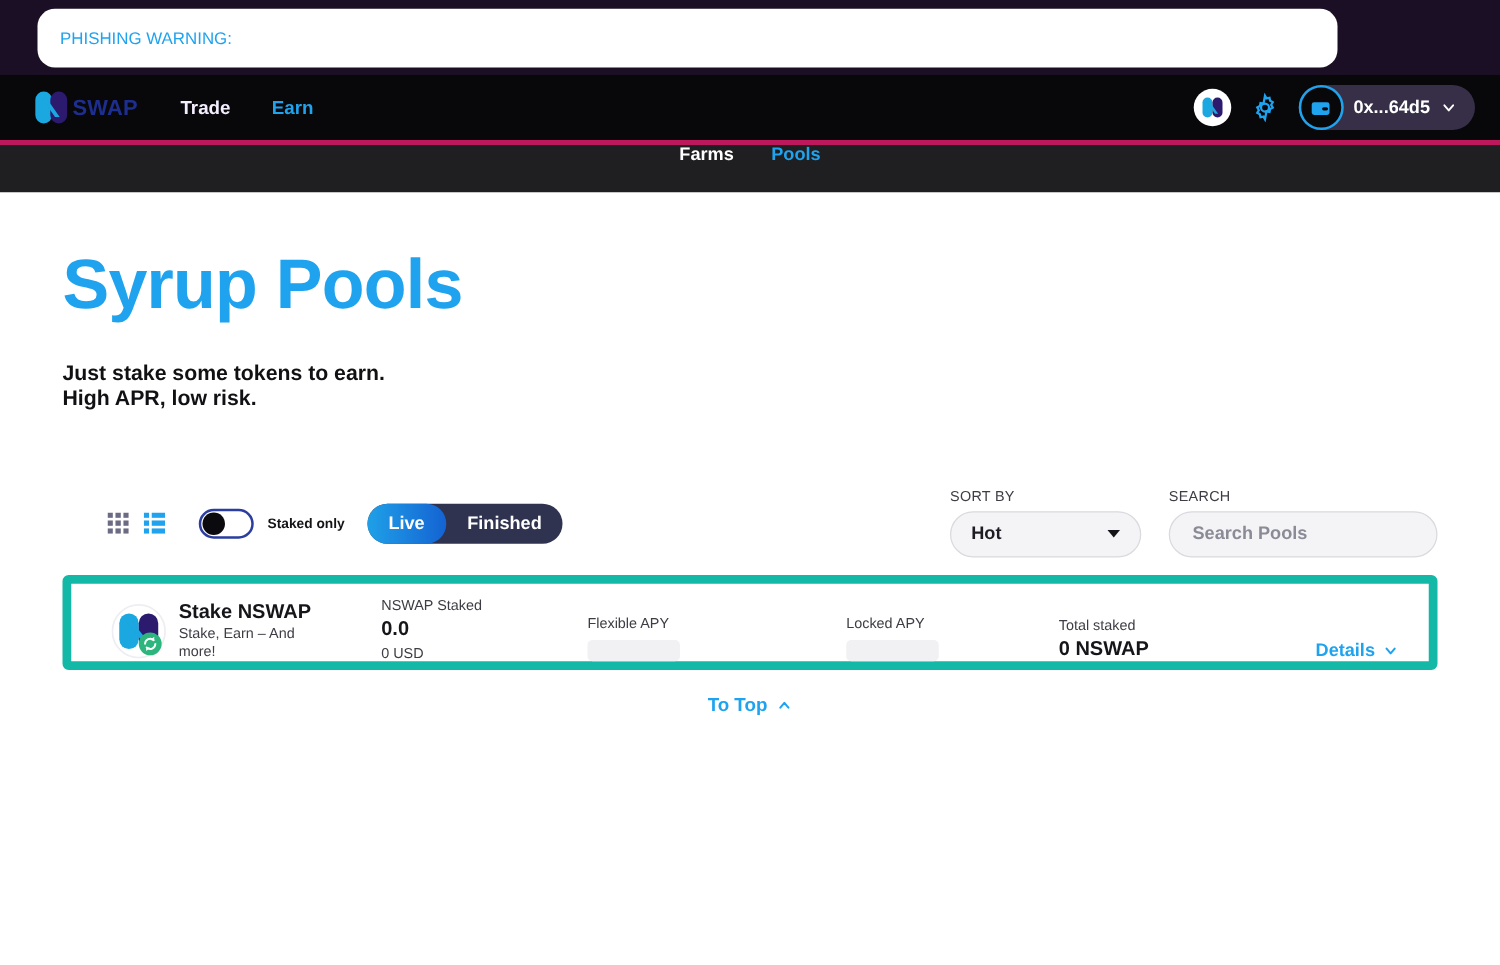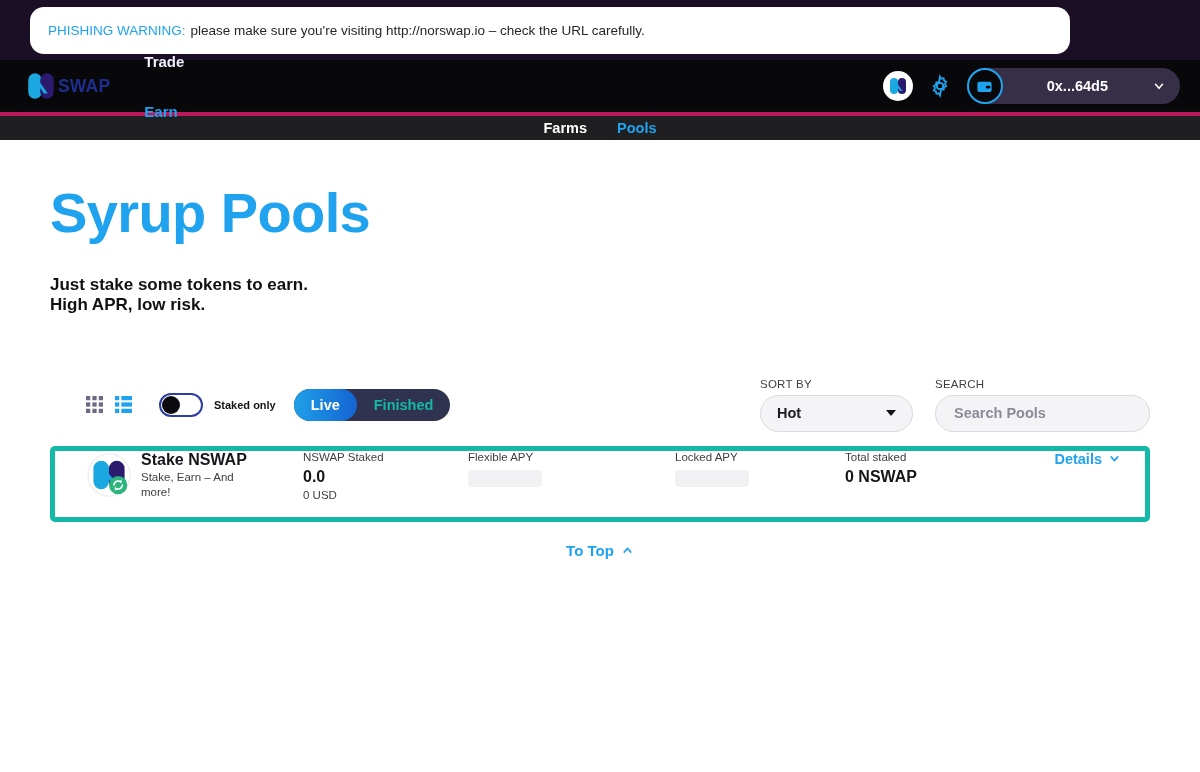--- a/index.html
+++ b/index.html
@@ -44,50 +44,50 @@
     align-items: center;
     padding: 0 20px 0 26px;
     border-bottom: 4px solid #be185d;
   }
   .brand { display: flex; align-items: center; gap: 2px; }
   .brand-mark { width: 30px; height: 30px; display:block; }
   .brand-text {
     font-size: 17.5px; font-weight: 700; color: #1d2e8f;
     letter-spacing: .2px;
   }
-  .nav-main { display: flex; align-items: flex-start; gap: 33px; margin-left: 34px; flex-direction: column; }
+  .nav-main { display: flex; align-items: flex-start; gap: 33px; margin-left: 34px; }
   .nav-main a {
     font-size: 15px; font-weight: 700; text-decoration: none;
     color: #f4eeff;
   }
   .nav-main a.active { color: #1fa3ef; }
 
   .header-right { margin-left: auto; display: flex; align-items: center; gap: 14px; }
   .logo-badge {
     width: 30px; height: 30px; border-radius: 50%;
     background: #ffffff; display:flex; align-items:center; justify-content:center;
   }
   .gear-btn { width: 26px; height: 26px; display:flex; align-items:center; justify-content:center; cursor:pointer; }
   .wallet-pill {
     height: 36px; background: #372f47; border-radius: 18px;
     display: flex; align-items: center; padding-right: 14px;
-    position: relative; cursor: pointer; gap: 36px;
+    position: relative; cursor: pointer;
   }
   .wallet-circle {
     width: 36px; height: 36px; border-radius: 50%;
     background: #08080b; border: 2px solid #1fa3ef;
     display: flex; align-items: center; justify-content: center;
     margin-right: 8px; flex: none;
   }
   .wallet-addr { color: #ffffff; font-size: 14.5px; font-weight: 700; margin-right: 8px; }
 
   
   .subnav {
-    height: 24px; background: #1f1f21;
-    display: flex; align-items: center; justify-content: center; gap: 30px;
+    height: 38px; background: #1f1f21;
+    display: flex; align-items: flex-start; justify-content: center; gap: 30px;
   }
   .subnav a {
     font-size: 14.5px; font-weight: 700; text-decoration: none; color: #ffffff;
   }
   .subnav a.active { color: #1fa3ef; }
 
   
   .page { padding: 0 50px; background: #ffffff; }
   .page-title {
     font-size: 56px; font-weight: 700; color: #1fa3ef;
@@ -121,21 +121,21 @@
     white-space: nowrap;
   }
 
   .pill {
     margin-left: 18px; height: 32px; border-radius: 16px;
     background: #2f3350; display: flex; align-items: center; flex: none;
   }
   .pill-opt {
     height: 32px; padding: 0 17px; border-radius: 16px;
     display: flex; align-items: center; justify-content: center;
-    font-size: 14.5px; font-weight: 700; color: #14b8a6; cursor: pointer;
+    font-size: 14.5px; font-weight: 700; color: #ffffff; cursor: pointer;
   }
   .pill-opt.on {
     background: linear-gradient(90deg, #1fa0e8 0%, #1463d2 100%);
     color: #ffffff;
   }
 
   .ctrl-right { margin-left: auto; display: flex; align-items: center; gap: 22px; }
   .field-label {
     font-size: 11.5px; color: #3d3d45; letter-spacing: .25px;
     margin-bottom: 5px; text-transform: uppercase;
@@ -158,22 +158,22 @@
   .search-box input {
     border: none; outline: none; background: transparent; width: 100%;
     font-family: "Liberation Sans", sans-serif;
     font-size: 14.5px; font-weight: 700; color: #1c1c22;
   }
   .search-box input::placeholder { color: #8b8b97; font-weight: 700; }
 
   
   .pool-card {
     margin-top: 13px; height: 76px;
-    border: 5px solid #14b8a6; border-radius: 5px; background: #ffffff;
-    display: flex; align-items: flex-start; padding: 0 24px 0 32px;
+    border: 7px solid #14b8a6; border-radius: 5px; background: #ffffff;
+    display: flex; align-items: flex-end; padding: 0 24px 0 32px;
   }
   .pool-ident { display: flex; align-items: center; width: 200px; flex: none; }
   .token-logo { width: 44px; height: 44px; flex: none; }
   .pool-names { margin-left: 10px; }
   .pool-title { font-size: 16px; font-weight: 700; color: #16161a; line-height: 1.1; }
   .pool-desc { font-size: 11.5px; color: #3d3d45; line-height: 1.25; margin-top: 2px; max-width: 105px;}
 
   .col { flex: none; }
   .col-label { font-size: 11.5px; color: #3d3d45; line-height: 1.2; }
   .col-value { font-size: 16px; font-weight: 700; color: #16161a; margin-top: 3px; line-height: 1.1;}
@@ -197,21 +197,20 @@
   .to-top span {
     font-size: 15px; font-weight: 700; color: #1fa3ef; cursor: pointer;
   }
 </style>
 </head>
 <body>
 
 <div class="phish-strip">
   <div class="phish-box">
     <span class="phish-label">PHISHING WARNING:</span>
-    <span>please make sure you're visiting http://norswap.io – check the URL carefully.</span>
   </div>
 </div>
 
 <div class="header">
   <div class="brand">
     <svg class="brand-mark" viewBox="0 0 40 40">
       <path d="M3 12a9 9 0 0 1 18 0v16a9 9 0 0 1-18 0z" fill="#1ba7e0"></path>
       <path d="M19 12a9 9 0 0 1 18 0v16a9 9 0 0 1-18 0z" fill="#2b1a6e"></path>
       <path d="M10 10 L24 30 L29 30 L15 10 Z" fill="#1ba7e0"></path>
     </svg>

